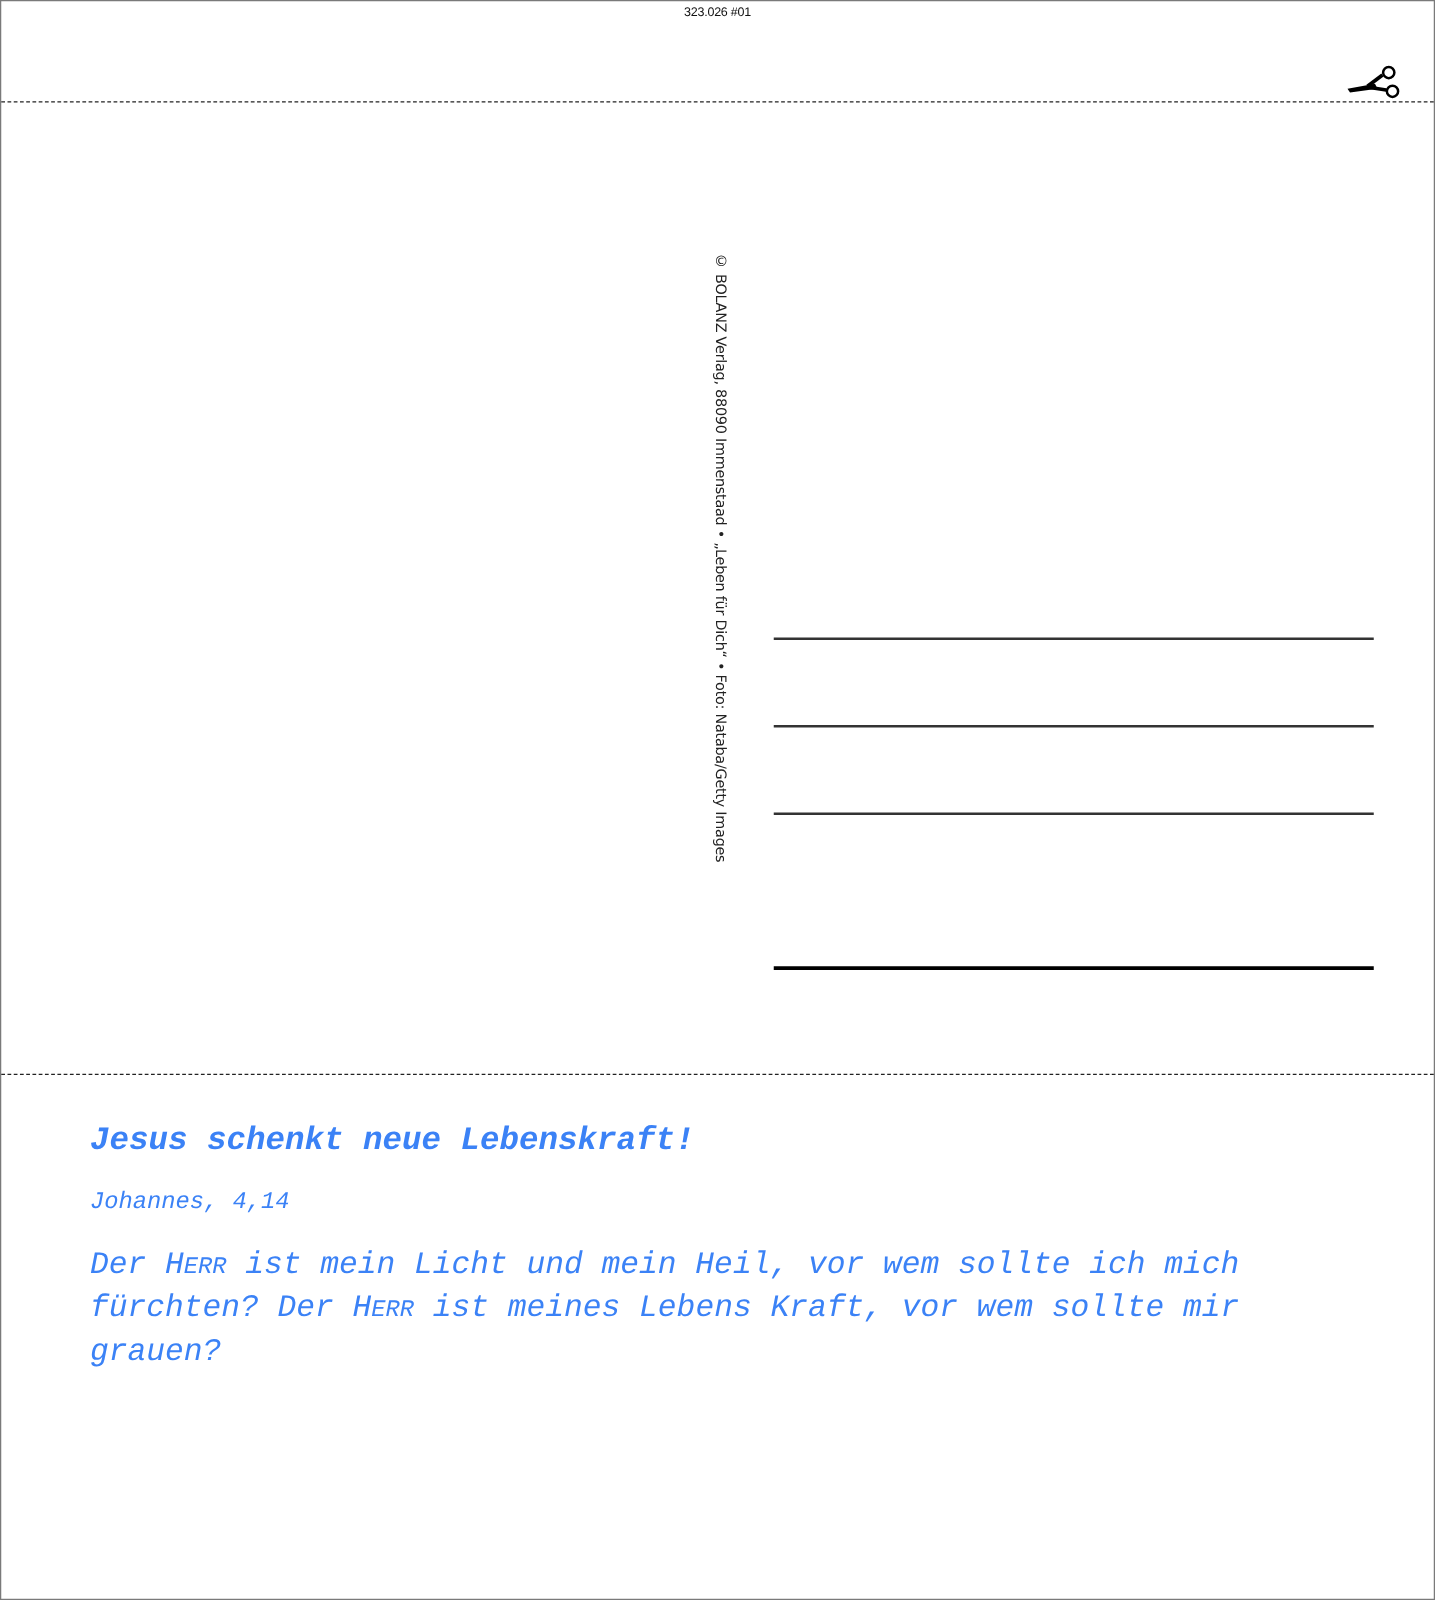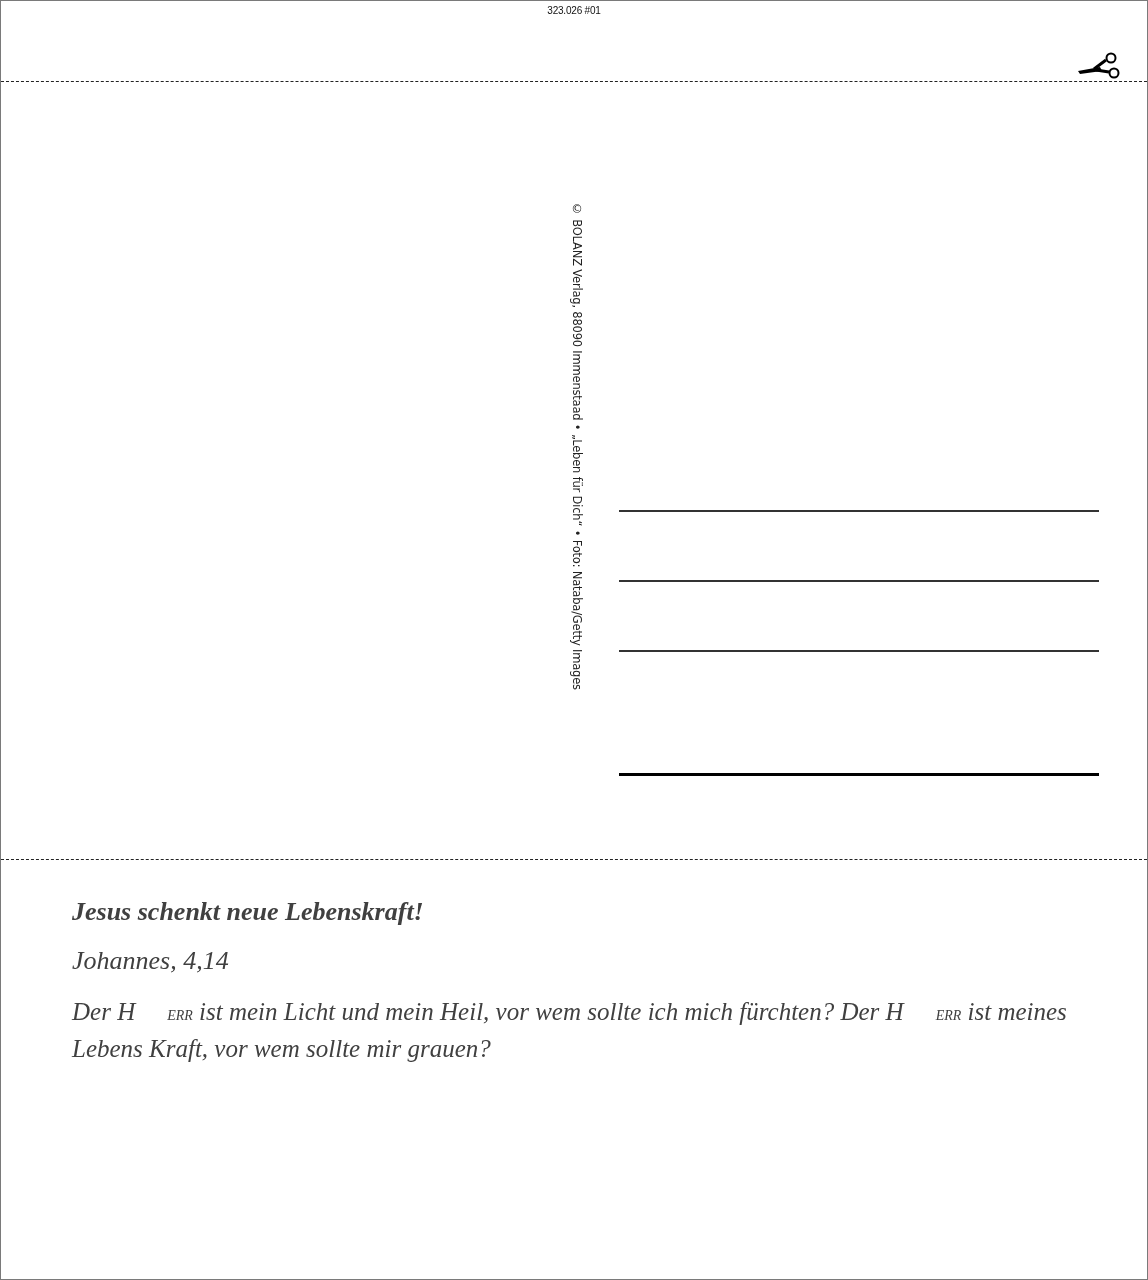--- a/index.html
+++ b/index.html
@@ -28,26 +28,26 @@
       font-family: "DejaVu Sans", sans-serif; font-size: 11.5px; color: #222;
       white-space: nowrap; letter-spacing: -0.2px;
     }
     .addr-line { position: absolute; left: 619px; width: 480px; background: #333; }
     .addr-1 { top: 510px; height: 2px; }
     .addr-2 { top: 580px; height: 2px; }
     .addr-3 { top: 650px; height: 2px; }
     .addr-4 { top: 773px; height: 3px; background: #000; }
     .content {
       position: absolute; left: 72px; top: 896px; width: 1030px;
-      font-family: Liberation Serif, serif; color: #404040;
+      font-family: Liberation Mono, monospace; color: #3b82f6;
     }
     .title { font-size: 26px; font-weight: bold; font-style: italic; margin: 0 0 21px 0; line-height: 32px; }
     .verse { font-size: 25px; font-style: italic; line-height: 33px; margin: 0; }
-    .ref { font-size: 26px; font-style: italic; line-height: 24px; margin: 2px 0 22px 0; }
-    .sc { font-size: 14px; text-transform: uppercase; margin-left: 32px; }
+    .ref { font-size: 19px; font-style: italic; line-height: 24px; margin: 2px 0 22px 0; }
+    .sc { font-size: 19px; text-transform: uppercase; }
   </style>
 </head>
 <body>
 
 <div class="frame"></div>
 
 <div class="code">323.026 #01</div>
 
 <div class="cut-line cut-top"></div>
 

